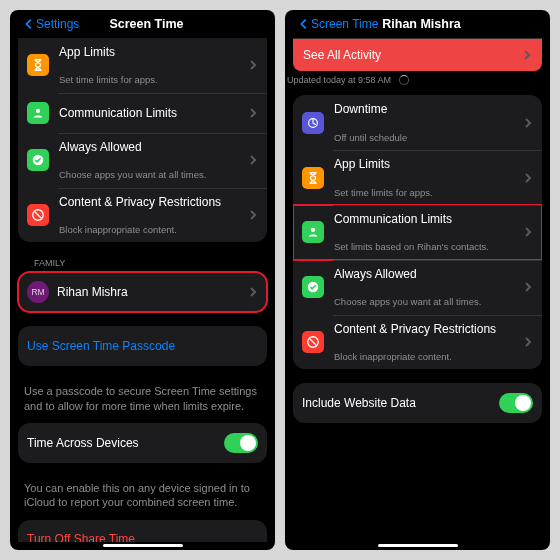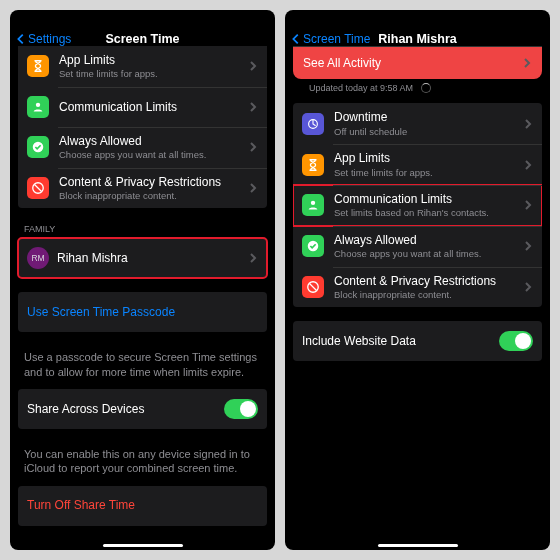--- a/index.html
+++ b/index.html
@@ -12,60 +12,62 @@
   .phone {
     width: 265px; height: 540px;
     background: #000;
     border-radius: 8px;
     overflow: hidden;
     color: #fff;
     font-size: 11px;
     position: relative;
   }
   .nav {
-    height: 36px;
-    display: flex; align-items: flex-end; justify-content: center;
+    height: 28px;
+    display: flex; align-items: center; justify-content: center;
     position: relative;
+    margin-left: 8px;
   }
   .nav-back {
     position: absolute; left: 4px;
     color: #0a84ff;
     display: flex; align-items: center;
     font-size: 12px;
   }
   .nav-back svg { width: 14px; height: 14px; }
   .nav-title { font-size: 12.5px; font-weight: 600; }
   .scroll { height: calc(100% - 36px); overflow: hidden; }
-  .group { background: #1c1c1e; border-radius: 4px; margin: 0 8px 14px 8px; overflow: hidden; }
+  .group { background: #1c1c1e; border-radius: 12px; margin: 0 8px 14px 8px; overflow: hidden; }
   .row {
     display: flex; align-items: center;
     padding: 7px 9px;
     position: relative;
     min-height: 40px;
   }
   .row + .row::before {
     content:"";
     position:absolute; top:0; left:40px; right:0;
     border-top:0.5px solid #333;
   }
   .icon {
     width: 22px; height: 22px; border-radius: 5px;
     display:flex; align-items:center; justify-content:center;
     margin-right: 10px; flex-shrink: 0;
   }
   .icon svg { width: 14px; height: 14px; }
   .txt { flex: 1; min-width:0; }
   .title { font-size: 12px; color:#fff; line-height:1.2; }
-  .sub { font-size: 9.5px; color:#8e8e93; line-height:1.2; margin-top:1px; }
+  .sub { font-size: 9.5px; color:#8e8e93; line-height:1.2; margin-top:15px; }
   .chev { width: 10px; height: 10px; flex-shrink:0; }
   .chev svg { width:100%; height:100%; stroke:#5a5a5e; fill:none; stroke-width:2; }
   .section-header {
     font-size: 9px; color:#8e8e93;
     padding: 2px 20px 4px 14px;
     text-transform: uppercase;
+    margin-left: 10px;
   }
   .footer {
     font-size: 11px; color:#8e8e93;
     padding: 4px 18px 10px 14px;
     line-height:1.3;
   }
   .link { color:#0a84ff; }
   .danger { color:#ff453a; }
   .avatar {
     width:22px; height:22px; border-radius:50%;
@@ -95,21 +97,21 @@
   }
   .see-all {
     background:#ef4444;
     padding:9px 10px;
     margin:0 8px; border-radius:0 0 8px 8px;
     display:flex; align-items:center;
     border-top:0.5px solid #333;
   }
   .updated {
     font-size:9px; color:#8e8e93;
-    padding:4px 14px 10px 24px;
+    padding:4px 14px 10px 2px;
     display:flex; align-items:flex-start; gap:8px;
   }
   .spinner { width:10px;height:10px;border:1.5px solid #555;border-top-color:#bbb;border-radius:50%; }
   .home-ind {
     position:absolute; bottom:3px; left:50%; transform:translateX(-50%);
     width:80px; height:3px; background:#fff; border-radius:2px;
   }
 </style>
 </head>
 <body>
@@ -204,21 +206,21 @@
         <div class="txt">
             <div class="title link">Use Screen Time Passcode</div>
           </div>
       </div>
     </div>
     <div class="footer">Use a passcode to secure Screen Time settings and to allow for more time when limits expire.</div>
 
     <div class="group">
       <div class="row noicon">
         <div class="txt">
-            <div class="title">Share Across Devices</div>
+            <div class="title">Time Across Devices</div>
           </div>
         <div class="toggle"></div>
       </div>
     </div>
     <div class="footer">You can enable this on any device signed in to iCloud to report your combined screen time.</div>
 
     <div class="group">
       <div class="row noicon">
         <div class="txt">
             <div class="title danger">Turn Off Share Time</div>

